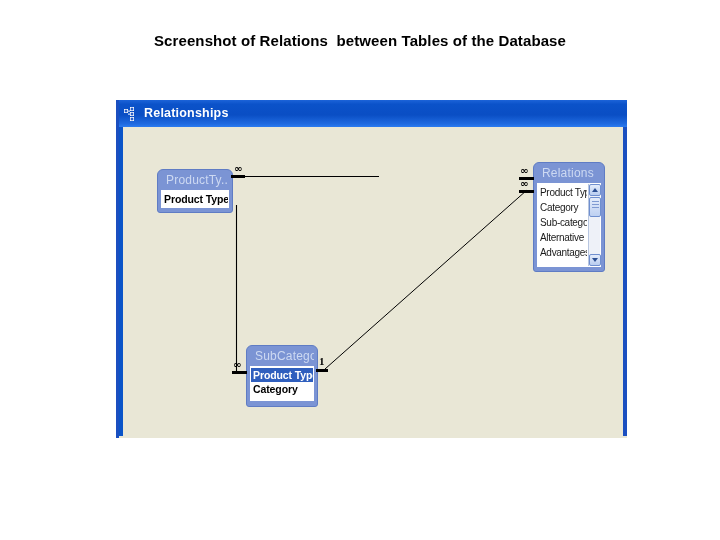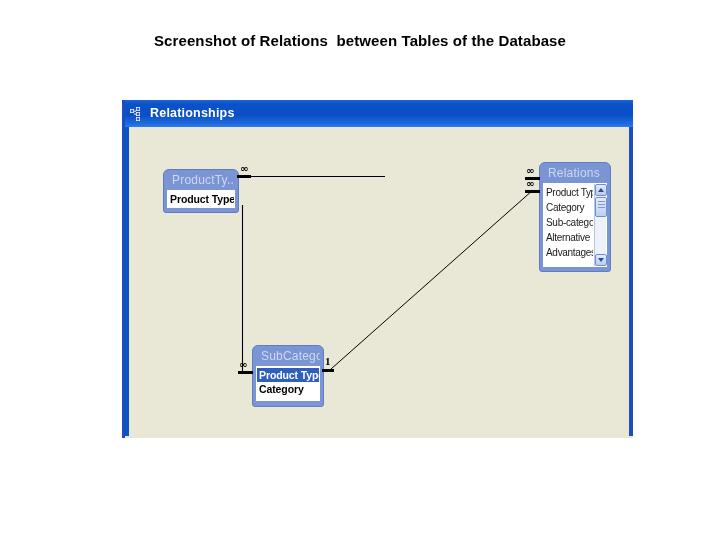--- a/index.html
+++ b/index.html
@@ -28,21 +28,21 @@
     font-size: 15px;
     font-weight: bold;
     color: #000000;
     letter-spacing: 0.1px;
     white-space: pre;
   }
 
   
   #access-window {
     position: absolute;
-    left: 122px;
+    left: 116px;
     top: 100px;
     width: 508px;
     height: 338px;
     background: #0a54c8;
     box-sizing: border-box;
     border-left: 3px solid #1b4fc0;
     border-right: 0px;
     border-bottom: 0px;
   }
   #title-bar {

